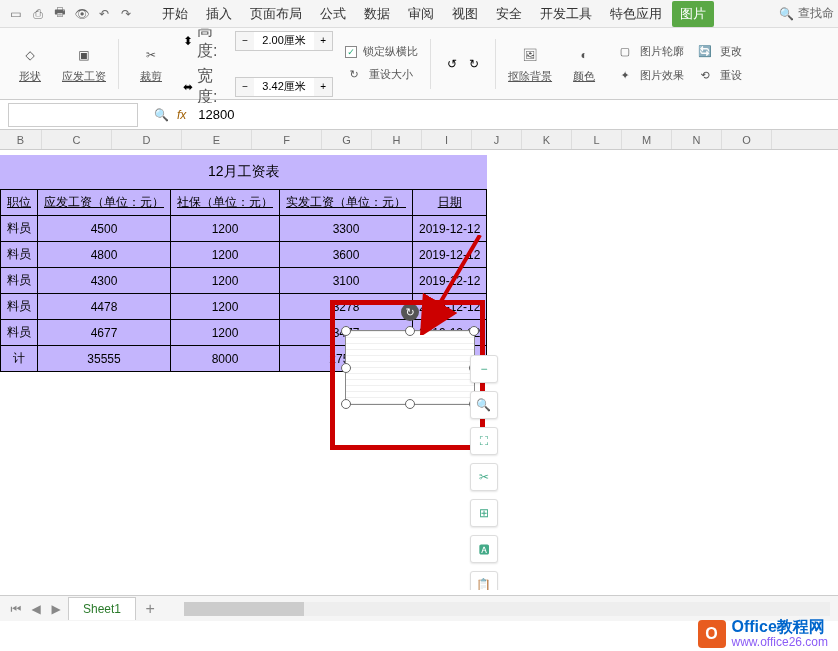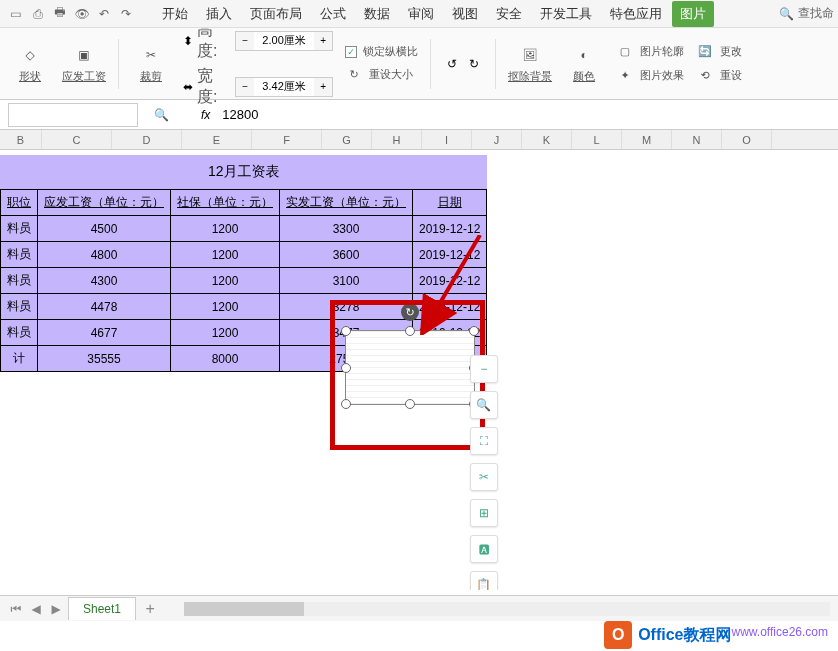--- a/index.html
+++ b/index.html
@@ -28,21 +28,21 @@
     .spinner input { width: 60px; border: none; text-align: center; font-size: 11px; outline: none;}
     
     .ribbon-right { display: flex; flex-direction: column; gap: 6px; }
     .ribbon-right-row { display: flex; align-items: center; gap: 6px; font-size: 11px; color: #555;}
     .small-icon { width: 18px; height: 18px; display: inline-flex; align-items: center; justify-content: center; }
     
     
     .formula-bar { display: flex; align-items: center; height: 30px; border-bottom: 1px solid #ccc; background: #fff; }
     .name-box { width: 130px; height: 24px; border: 1px solid #ccc; margin: 0 8px; padding: 0 6px; display: flex; align-items: center; background: #fff;}
     .fx-area { display: flex; align-items: center; gap: 8px; padding: 0 8px; flex: 1;}
-    .fx-icon { color: #000000; font-style: italic; margin-left: 24px; }
+    .fx-icon { color: #a16207; font-style: italic; }
     .formula-input { flex: 1; border: none; outline: none; font-size: 13px; padding: 4px;}
     
     
     .sheet-area { position: relative; height: 460px; overflow: hidden; background: #fff;}
     .col-headers { display: flex; height: 20px; background: #f0f0f0; border-bottom: 1px solid #ccc;}
     .col-h { width: 50px; text-align: center; font-size: 11px; color: #666; border-right: 1px solid #ddd; line-height: 20px;}
     .col-h.wide { width: 70px; }
     
     
     .data-table { position: absolute; left: 0; top: 25px; border-collapse: collapse; background: #c4b5fd;}
@@ -72,21 +72,21 @@
     .sheet-tabs { position: absolute; bottom: 30px; left: 0; right: 0; height: 26px; display: flex; align-items: center; background: #f5f5f5; border-top: 1px solid #ccc; padding: 0 8px; gap: 4px;}
     .nav-btn { width: 16px; height: 16px; display: flex; align-items: center; justify-content: center; color: #888; cursor: pointer;}
     .sheet-tab { padding: 4px 14px; background: #fff; border: 1px solid #ccc; border-bottom: none; font-size: 12px; color: #2a7a2a; cursor: pointer;}
     .add-sheet { width: 20px; height: 20px; display: flex; align-items: center; justify-content: center; cursor: pointer; color: #888; font-size: 16px;}
     .hscroll { flex: 1; margin-left: 20px; height: 14px; background: #eee; position: relative;}
     .hscroll-thumb { position: absolute; left: 0; width: 120px; height: 100%; background: #ccc;}
     
     
     .watermark { position: absolute; bottom: 2px; right: 10px; display: flex; align-items: center; gap: 6px;}
     .wm-logo { width: 28px; height: 28px; background: #e85c1f; border-radius: 4px; display: flex; align-items: center; justify-content: center; color: #fff; font-weight: bold; font-size: 16px;}
-    .wm-text { display: flex; flex-direction: row; line-height: 1.1;}
+    .wm-text { display: flex; flex-direction: column; line-height: 1.1;}
     .wm-title { color: #0066cc; font-size: 16px; font-weight: bold;}
     .wm-url { color: #8b5cf6; font-size: 12px;}
     
     .checkbox { width: 12px; height: 12px; border: 1px solid #888; display: inline-flex; align-items: center; justify-content: center; font-size: 9px; color: #2a7; background: #fff;}
   </style>
 </head>
 <body>
 
 <div class="qat">
   <span class="qat-icon">▭</span>

